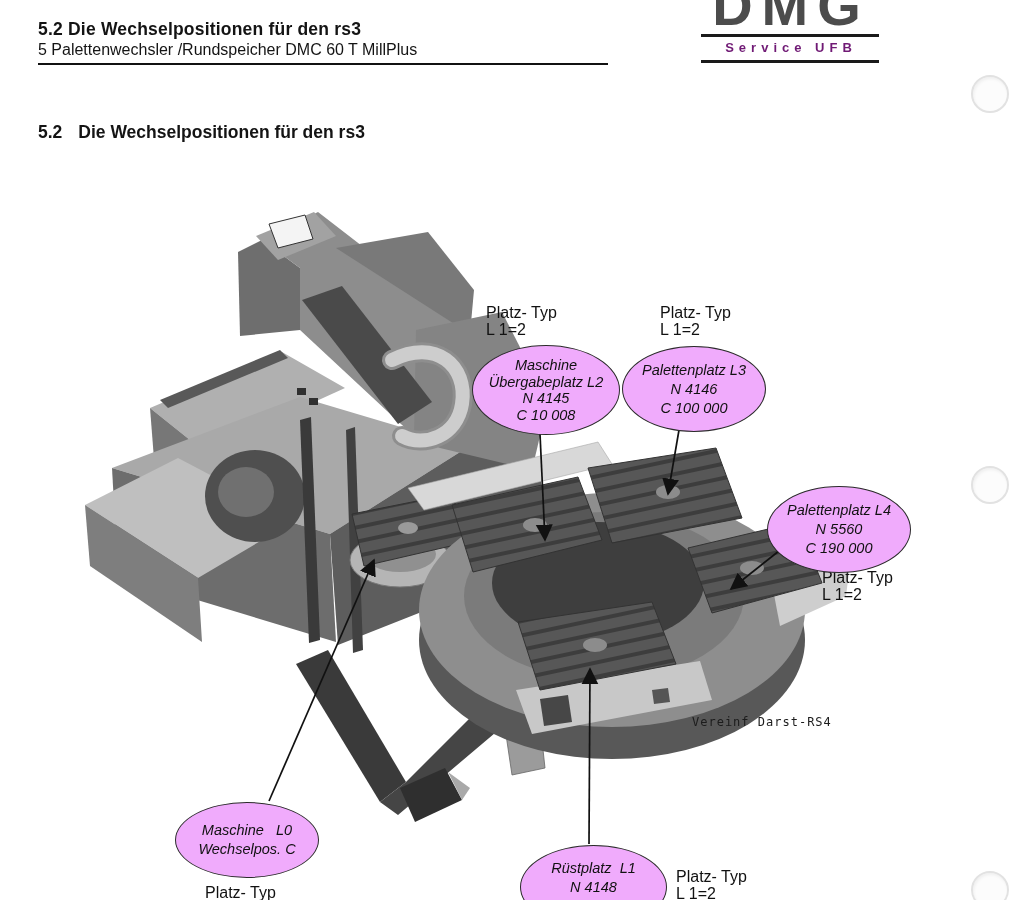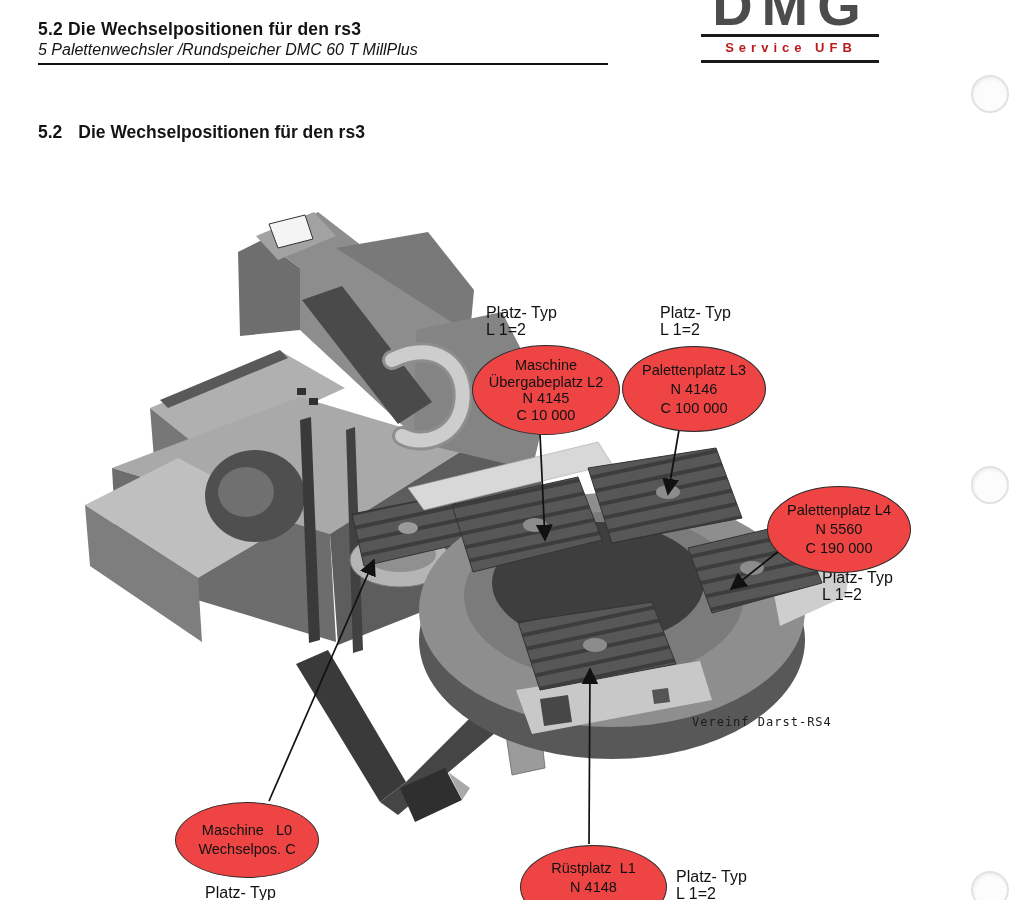--- a/index.html
+++ b/index.html
@@ -4,41 +4,41 @@
 <style>
   html,body{margin:0;padding:0;}
   body{
     width:1035px;height:900px;position:relative;overflow:hidden;
     background:#ffffff;color:#141414;
     font-family:"Liberation Sans","DejaVu Sans",sans-serif;
   }
   .abs{position:absolute;}
   
   .hdr-title{left:38px;top:19px;font-size:17.5px;font-weight:bold;letter-spacing:.2px;}
-  .hdr-sub{left:38px;top:41px;font-size:16px;font-style:italic;}
+  .hdr-sub{left:38px;top:41px;font-size:16px;}
   .hdr-rule{left:38px;top:63px;width:570px;height:2px;background:#111;}
   
   .logo{left:699px;top:0;width:184px;height:68px;overflow:hidden;}
   .logo-word{position:absolute;left:0;top:-27px;width:100%;text-align:center;
     font-size:56px;font-weight:bold;letter-spacing:9px;color:#4c4c4c;
     font-family:"Liberation Sans",sans-serif;}
   .logo-rule1{position:absolute;left:2px;top:34px;width:178px;height:3px;background:#1a1a1a;}
   .logo-service{position:absolute;left:0;top:40px;width:100%;text-align:center;
-    font-size:13px;font-weight:bold;letter-spacing:5px;color:#b91c1c;}
+    font-size:13px;font-weight:bold;letter-spacing:5px;color:#701a75;}
   .logo-rule2{position:absolute;left:2px;top:60px;width:178px;height:3px;background:#1a1a1a;}
   
   .hole{width:34px;height:34px;border-radius:50%;border:2px solid #e2e2e2;
     background:#fcfcfc;box-shadow:inset 1px 2px 3px rgba(0,0,0,.05);}
   
   .sec{left:38px;top:122px;font-size:17.5px;font-weight:bold;}
   .sec .num{margin-right:16px;}
   
-  .callout{border:1.6px solid #2b2b2b;border-radius:50%;background:#ef4444;
+  .callout{border:1.6px solid #2b2b2b;border-radius:50%;background:#f0abfc;
     display:flex;flex-direction:column;align-items:center;justify-content:center;
-    text-align:center;font-size:14.5px;line-height:16.5px;color:#111;}
+    text-align:center;font-size:14.5px;line-height:16.5px;color:#111;font-style:italic;}
   .callout .ln{white-space:pre;}
   .callout.wide-lines{line-height:19px;}
   .typelabel{font-size:16px;line-height:17px;color:#111;}
   svg text{font-family:"DejaVu Sans Mono",monospace;}
 </style>
 </head>
 <body>
 
 <div class="abs hdr-title">5.2 Die Wechselpositionen für den rs3</div>
 <div class="abs hdr-sub">5  Palettenwechsler /Rundspeicher DMC 60 T MillPlus</div>
@@ -173,21 +173,21 @@
 </div>
 <div class="abs typelabel" style="left:676px;top:868px;">
   <div>Platz- Typ</div>
   <div>L 1=2</div>
 </div>
 
 <div class="abs callout" style="left:472px;top:345px;width:146px;height:88px;">
   <div class="ln">Maschine</div>
   <div class="ln">Übergabeplatz L2</div>
   <div class="ln">N 4145</div>
-  <div class="ln">C 10 000</div>
+  <div class="ln">C 10 008</div>
 </div>
 
 <div class="abs callout wide-lines" style="left:622px;top:346px;width:142px;height:84px;">
   <div class="ln">Palettenplatz L3</div>
   <div class="ln">N 4146</div>
   <div class="ln">C 100 000</div>
 </div>
 
 <div class="abs callout wide-lines" style="left:767px;top:486px;width:142px;height:85px;">
   <div class="ln">Palettenplatz L4</div>

